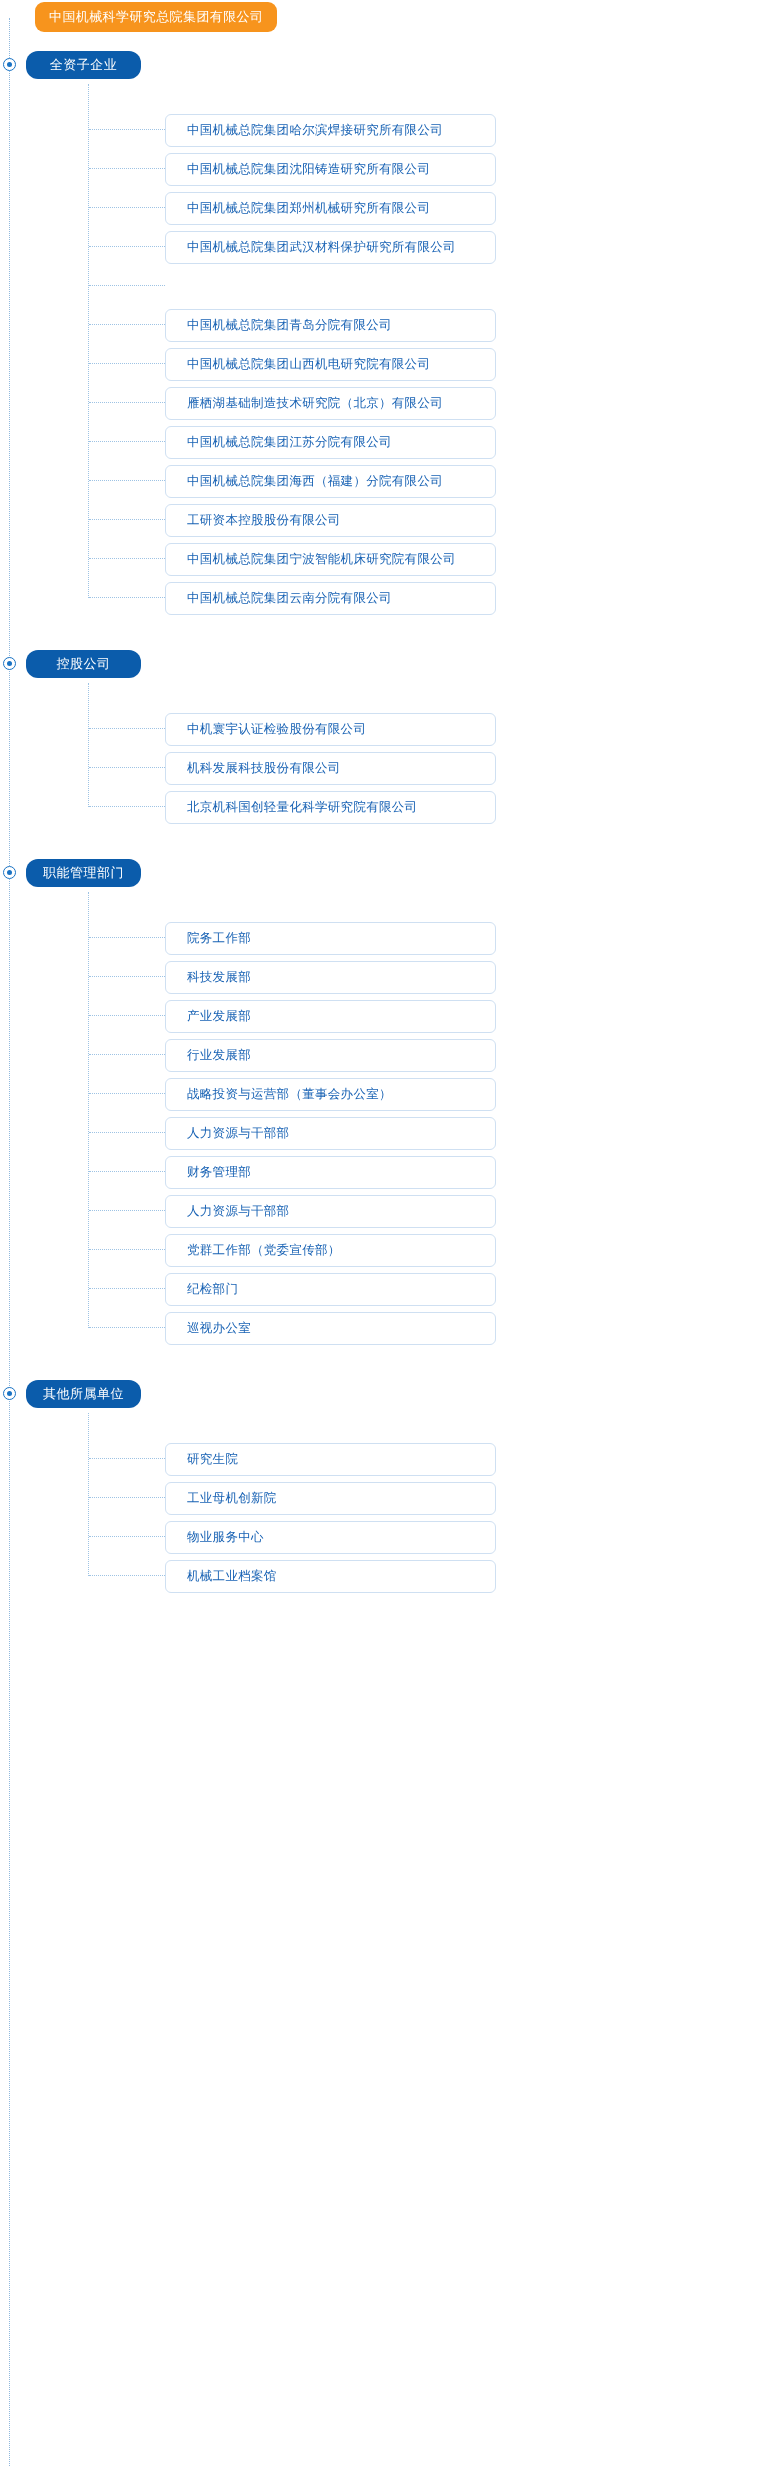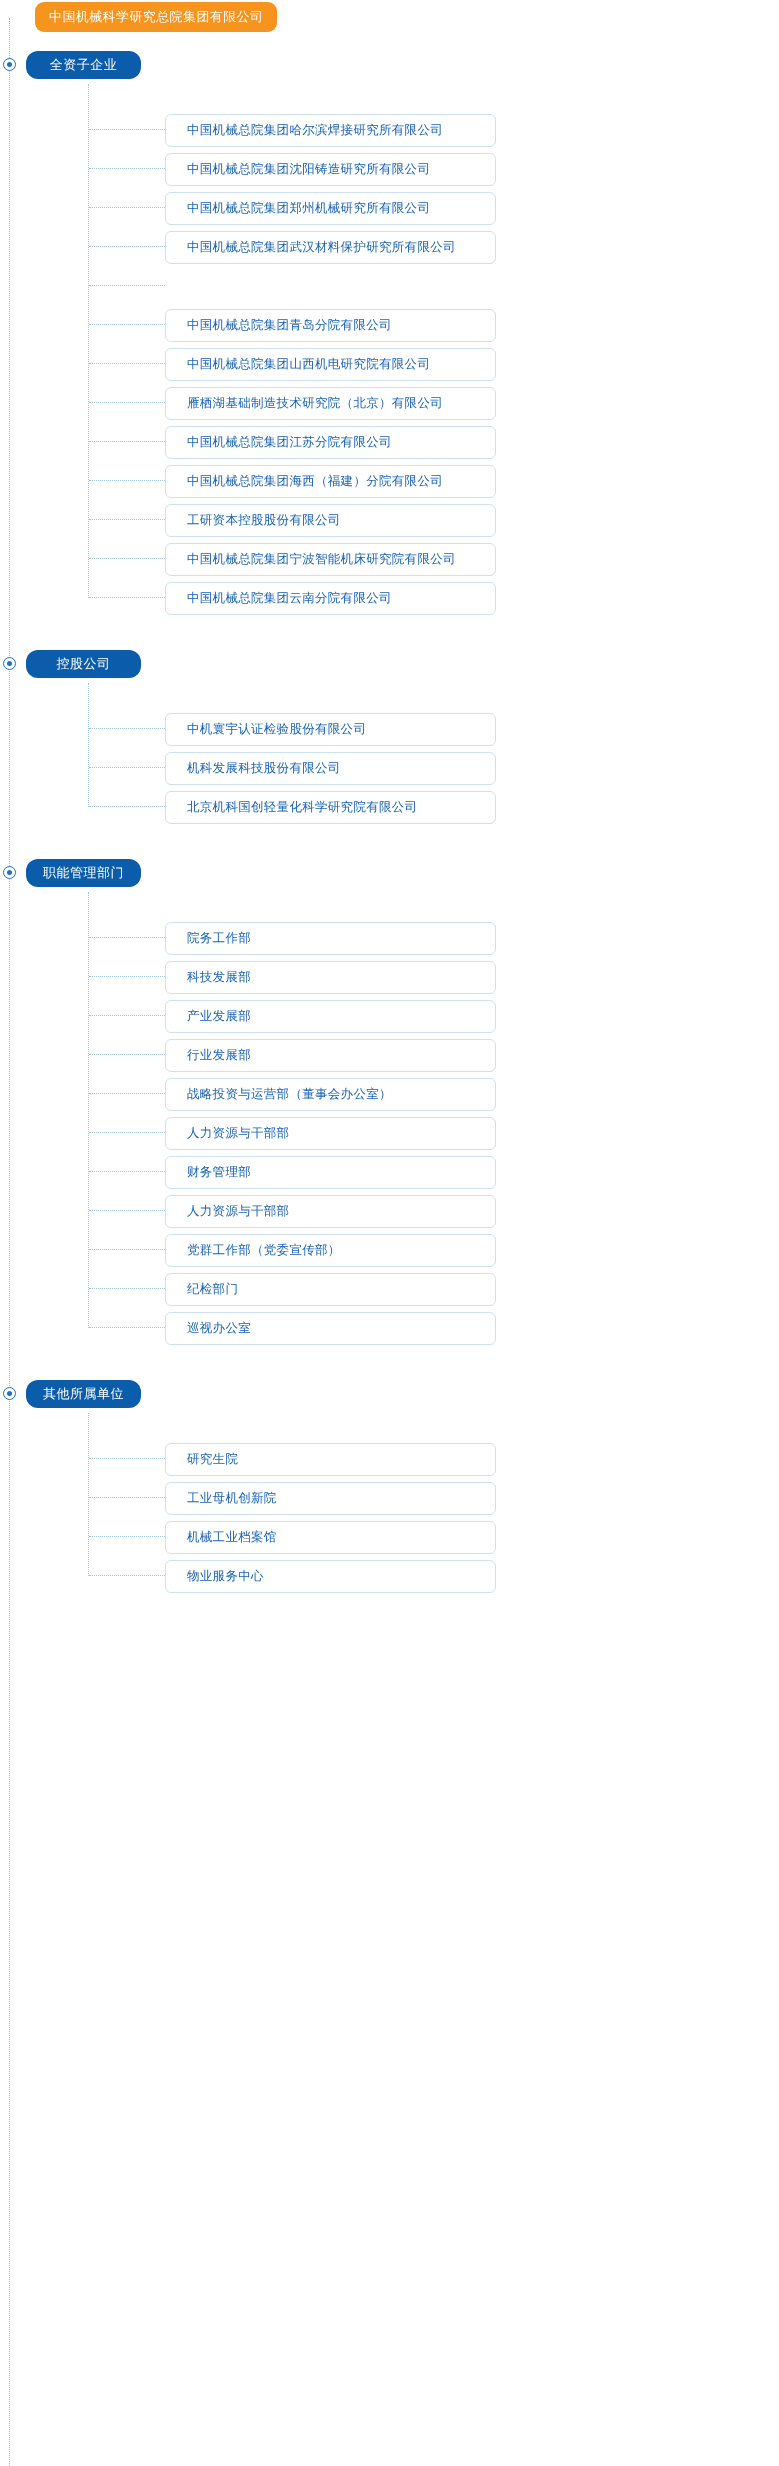--- a/index.html
+++ b/index.html
@@ -360,27 +360,27 @@
           </div>
           <div class="item">
             <div class="item-connector"></div>
             <div class="item-box">
               <span class="item-label">工业母机创新院</span>
             </div>
           </div>
           <div class="item">
             <div class="item-connector"></div>
             <div class="item-box">
+              <span class="item-label">物业服务中心</span>
+            </div>
+          </div>
+          <div class="item">
+            <div class="item-connector"></div>
+            <div class="item-box">
               <span class="item-label">机械工业档案馆</span>
-            </div>
-          </div>
-          <div class="item">
-            <div class="item-connector"></div>
-            <div class="item-box">
-              <span class="item-label">物业服务中心</span>
             </div>
           </div>
         </div>
         <div class="section-gap"></div>
       </div>
     </div>
 
 </div>
 
 </body></html>

